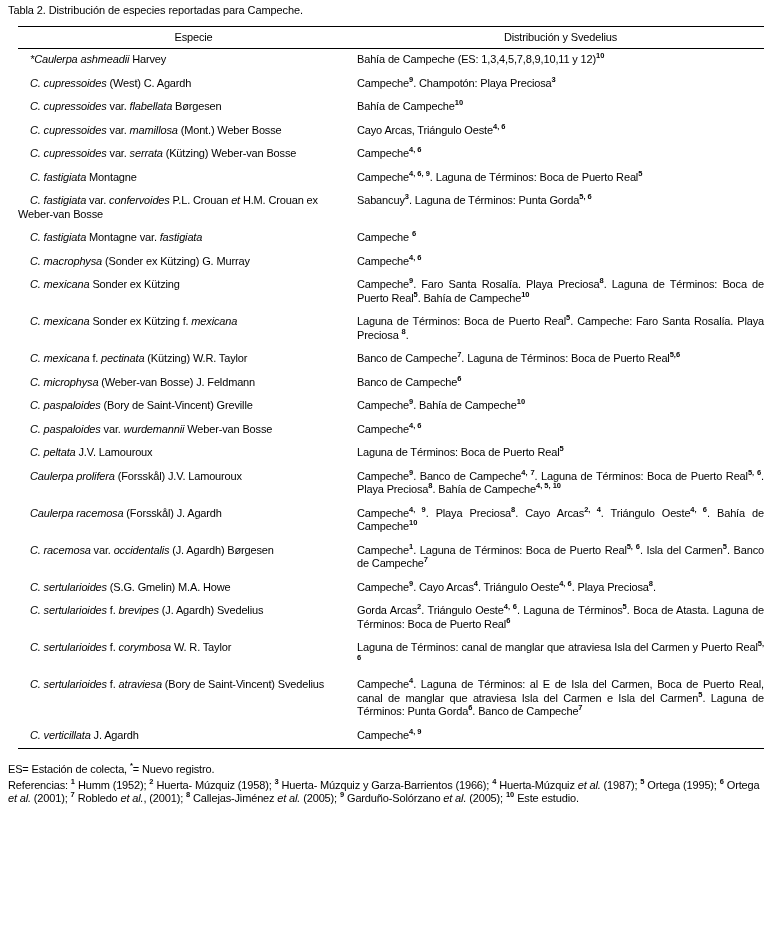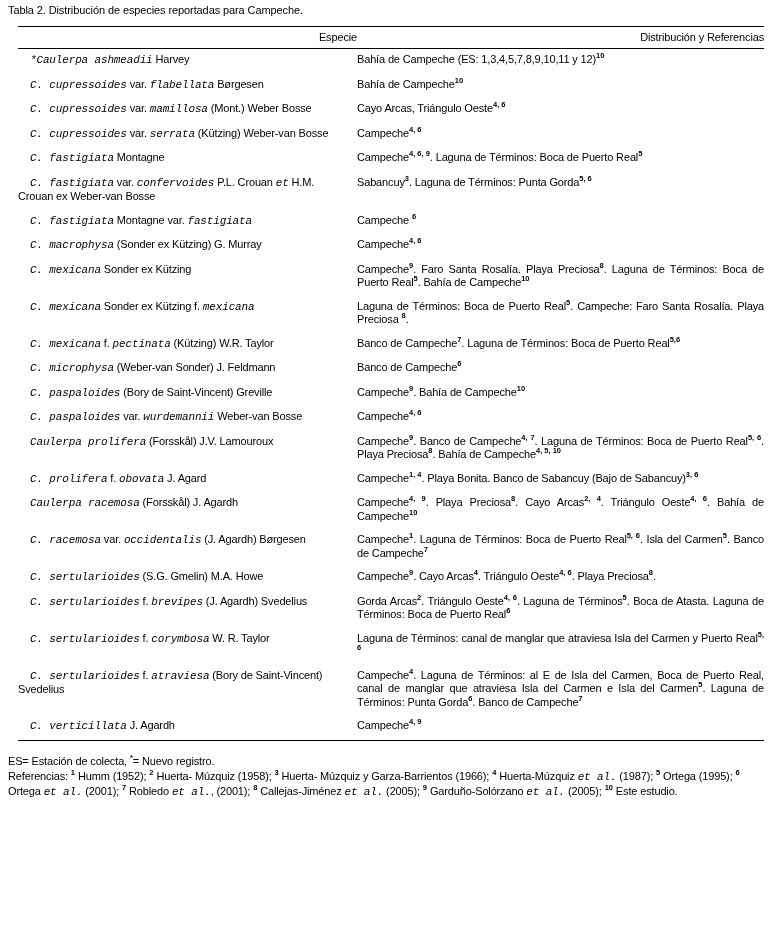--- a/index.html
+++ b/index.html
@@ -13,30 +13,30 @@
     font-size:11px; line-height:13px; letter-spacing:-0.1px;
     margin:2px 0 9px 0;
   }
   table.species-table {
     border-collapse:collapse; table-layout:fixed;
     width:746px; margin-left:10px;
     border-top:1.2px solid #000; border-bottom:1.2px solid #000;
     font-size:11px; letter-spacing:-0.15px;
   }
   table.species-table thead th {
-    font-weight:normal; text-align:right;
+    font-weight:normal; text-align:center;
     border-bottom:1px solid #000;
     padding:4px 0 4px 0; line-height:13px;
     font-size:11px;
   }
   th.h-especie { text-indent:12px; }
   td { vertical-align:top; padding:4px 0 6px 0; line-height:13.5px; }
   td.especie { padding-right:16px; text-indent:12px; }
   td.dist { text-align:justify; }
-  .it { font-style:italic;font-family:Liberation Mono, monospace; }
+  .it { font-style:italic; }
   sup.sup, .sup {
     font-size:7.5px; font-weight:bold; line-height:0;
     letter-spacing:0; vertical-align:super;
   }
   .footnotes { margin-top:14px; font-size:11px; line-height:13.5px; letter-spacing:-0.15px; }
   .footnotes p { margin:0 0 2px 0; }
 </style>
 </head>
 <body>
 
@@ -45,27 +45,31 @@
   <div class="table-title">Tabla 2. Distribución de especies reportadas para Campeche.</div>
 
   <table class="species-table">
     <colgroup>
       <col style="width:339px">
       <col style="width:407px">
     </colgroup>
     <thead>
       <tr>
         <th class="h-especie">Especie</th>
-        <th class="h-dist">Distribución y Referencias</th>
+        <th class="h-dist">Distribución y Svedelius</th>
       </tr>
     </thead>
     <tbody>
         <tr>
           <td class="especie"><span class="it">*Caulerpa ashmeadii</span><span> Harvey</span></td>
           <td class="dist"><span>Bahía de Campeche (ES: 1,3,4,5,7,8,9,10,11 y 12)</span><sup class="sup">10</sup></td>
+        </tr>
+        <tr>
+          <td class="especie"><span class="it">C. cupressoides</span><span> (West) C. Agardh</span></td>
+          <td class="dist"><span>Campeche</span><sup class="sup">9</sup><span>. Champotón: Playa Preciosa</span><sup class="sup">3</sup></td>
         </tr>
         <tr>
           <td class="especie"><span class="it">C. cupressoides</span><span> var. </span><span class="it">flabellata</span><span> Børgesen</span></td>
           <td class="dist"><span>Bahía de Campeche</span><sup class="sup">10</sup></td>
         </tr>
         <tr>
           <td class="especie"><span class="it">C. cupressoides</span><span> var. </span><span class="it">mamillosa</span><span> (Mont.) Weber Bosse</span></td>
           <td class="dist"><span>Cayo Arcas, Triángulo Oeste</span><sup class="sup">4, 6</sup></td>
         </tr>
         <tr>
@@ -94,38 +98,38 @@
         </tr>
         <tr>
           <td class="especie"><span class="it">C. mexicana</span><span> Sonder ex Kützing f. </span><span class="it">mexicana</span></td>
           <td class="dist"><span>Laguna de Términos: Boca de Puerto Real</span><sup class="sup">5</sup><span>. Campeche: Faro Santa Rosalía. Playa Preciosa </span><sup class="sup">8</sup><span>.</span></td>
         </tr>
         <tr>
           <td class="especie"><span class="it">C. mexicana</span><span> f. </span><span class="it">pectinata</span><span> (Kützing) W.R. Taylor</span></td>
           <td class="dist"><span>Banco de Campeche</span><sup class="sup">7</sup><span>. Laguna de Términos: Boca de Puerto Real</span><sup class="sup">5,6</sup></td>
         </tr>
         <tr>
-          <td class="especie"><span class="it">C. microphysa</span><span> (Weber-van Sonder) J. Feldmann</span></td>
+          <td class="especie"><span class="it">C. microphysa</span><span> (Weber-van Bosse) J. Feldmann</span></td>
           <td class="dist"><span>Banco de Campeche</span><sup class="sup">6</sup></td>
         </tr>
         <tr>
           <td class="especie"><span class="it">C. paspaloides</span><span> (Bory de Saint-Vincent) Greville</span></td>
           <td class="dist"><span>Campeche</span><sup class="sup">9</sup><span>. Bahía de Campeche</span><sup class="sup">10</sup></td>
         </tr>
         <tr>
           <td class="especie"><span class="it">C. paspaloides</span><span> var. </span><span class="it">wurdemannii</span><span> Weber-van Bosse</span></td>
           <td class="dist"><span>Campeche</span><sup class="sup">4, 6</sup></td>
         </tr>
         <tr>
+          <td class="especie"><span class="it">C. peltata</span><span> J.V. Lamouroux</span></td>
+          <td class="dist"><span>Laguna de Términos: Boca de Puerto Real</span><sup class="sup">5</sup></td>
+        </tr>
+        <tr>
           <td class="especie"><span class="it">Caulerpa prolifera</span><span> (Forsskål) J.V. Lamouroux</span></td>
           <td class="dist"><span>Campeche</span><sup class="sup">9</sup><span>. Banco de Campeche</span><sup class="sup">4, 7</sup><span>. Laguna de Términos: Boca de Puerto Real</span><sup class="sup">5, 6</sup><span>. Playa Preciosa</span><sup class="sup">8</sup><span>. Bahía de Campeche</span><sup class="sup">4, 5, 10</sup></td>
-        </tr>
-        <tr>
-          <td class="especie"><span class="it">C. prolifera</span><span> f. </span><span class="it">obovata</span><span> J. Agard</span></td>
-          <td class="dist"><span>Campeche</span><sup class="sup">1, 4</sup><span>. Playa Bonita. Banco de Sabancuy (Bajo de Sabancuy)</span><sup class="sup">3, 6</sup></td>
         </tr>
         <tr>
           <td class="especie"><span class="it">Caulerpa racemosa</span><span> (Forsskål) J. Agardh</span></td>
           <td class="dist"><span>Campeche</span><sup class="sup">4, 9</sup><span>. Playa Preciosa</span><sup class="sup">8</sup><span>. Cayo Arcas</span><sup class="sup">2, 4</sup><span>. Triángulo Oeste</span><sup class="sup">4, 6</sup><span>. Bahía de Campeche</span><sup class="sup">10</sup></td>
         </tr>
         <tr>
           <td class="especie"><span class="it">C. racemosa</span><span> var. </span><span class="it">occidentalis</span><span> (J. Agardh) Børgesen</span></td>
           <td class="dist"><span>Campeche</span><sup class="sup">1</sup><span>. Laguna de Términos: Boca de Puerto Real</span><sup class="sup">5, 6</sup><span>. Isla del Carmen</span><sup class="sup">5</sup><span>. Banco de Campeche</span><sup class="sup">7</sup></td>
         </tr>
         <tr>

